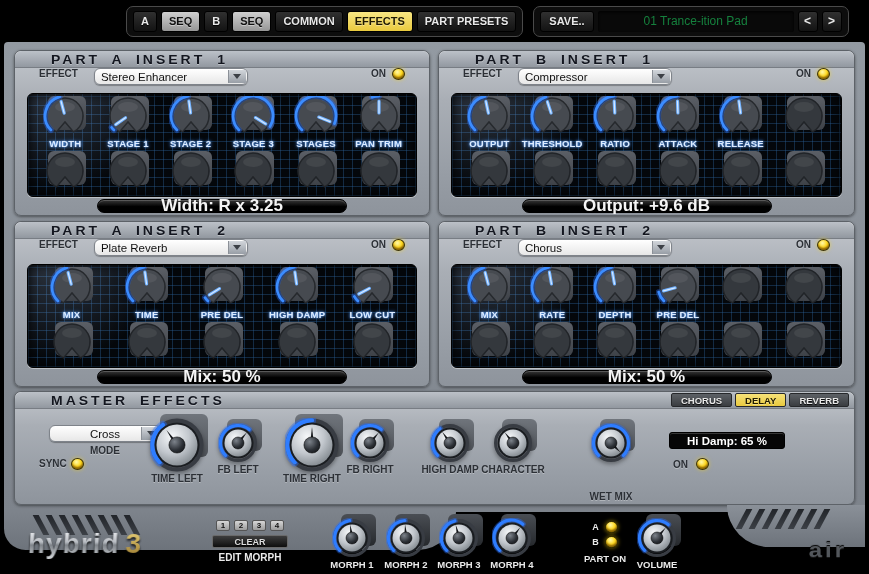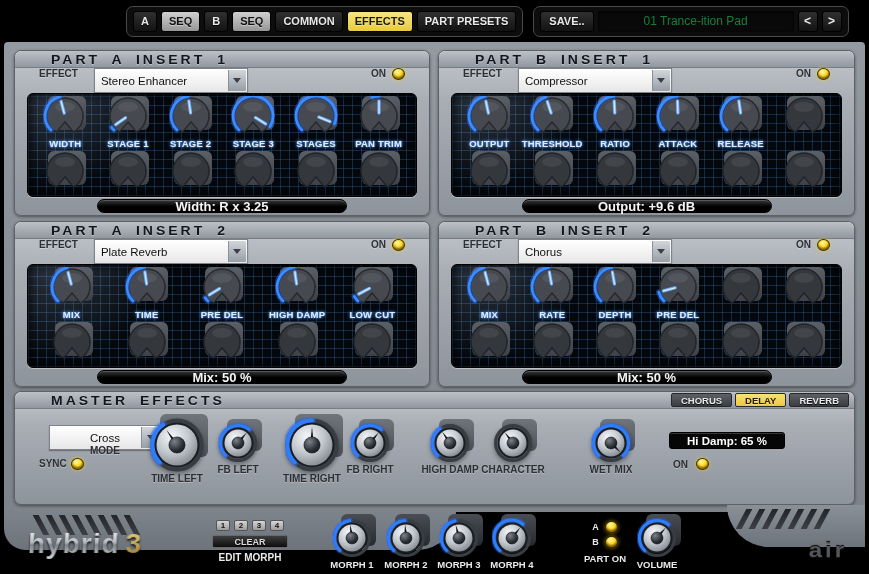--- a/index.html
+++ b/index.html
@@ -35,22 +35,22 @@
   .p0{left:10px;top:8px;width:416px;height:166px;}
   .p1{left:434px;top:8px;width:417px;height:166px;}
   .p2{left:10px;top:179px;width:416px;height:166px;}
   .p3{left:434px;top:179px;width:417px;height:166px;}
   .panel-header{height:17px;display:flex;align-items:center;padding-left:36px;
     border-radius:7px 7px 0 0;background:linear-gradient(180deg,#bcc1c8,#9298a0);border-bottom:1px solid #787d84;}
   .stencil{font-size:14px;font-weight:bold;letter-spacing:3px;word-spacing:5px;color:#13161f;
     text-shadow:0 1px 0 rgba(255,255,255,.35);transform:scaleY(.92);}
   .effect-row{height:24px;display:flex;align-items:flex-start;padding:0 24px;}
   .dark-label{font-size:10px;font-weight:bold;color:#2c3036;text-shadow:0 1px 0 rgba(255,255,255,.3);}
-  .dropdown{height:25px;width:154px;margin-left:16px;background:linear-gradient(180deg,#fff,#e7e7e7);
-    border:1px solid #7e838a;border-radius:0;display:flex;align-items:center;position:relative;
+  .dropdown{height:17px;width:154px;margin-left:16px;background:linear-gradient(180deg,#fff,#e7e7e7);
+    border:1px solid #7e838a;border-radius:6px;display:flex;align-items:center;position:relative;
     font-size:11.5px;color:#111;padding-left:6px;box-shadow:0 1px 1px rgba(0,0,0,.3);}
   .dd-arrow{position:absolute;right:1px;top:1px;bottom:1px;width:18px;
     background:linear-gradient(180deg,#d2d6db,#989ea6);border-left:1px solid #8b9097;
     display:flex;align-items:center;justify-content:center;border-radius:0 1px 1px 0;}
   .dd-arrow b{width:0;height:0;border-left:4px solid transparent;border-right:4px solid transparent;border-top:5px solid #3c4046;}
   .effect-row .spacer{flex:1;}
   .led{width:13px;height:12px;border-radius:50%;
     background:radial-gradient(circle at 40% 30%,#fff8a8,#ffd91e 48%,#a37a00 92%);
     border:1px solid #3e3400;box-shadow:0 0 4px rgba(255,215,0,.55),inset 0 -2px 2px rgba(110,70,0,.7);}
   .effect-row .led{margin-left:6px;}
@@ -65,21 +65,21 @@
   .kcol{display:flex;flex-direction:column;align-items:center;width:62px;}
   .iknob{position:relative;width:44px;height:42px;}
   .iknob .plate{position:absolute;right:1px;top:0;width:38px;height:34px;border-radius:6px;
     background:linear-gradient(180deg,#5b5f66,#3e4248);}
   .iknob svg{position:relative;z-index:1;display:block;}
   .klabel{height:12px;margin:0 0 1px 0;font-size:9.5px;font-weight:bold;color:#ddecff;
     letter-spacing:.2px;text-shadow:0 0 4px #3d8bff,0 0 2px #8ec0ff;white-space:nowrap;}
 
   .readout{margin:2px auto 0;width:250px;height:14px;border-radius:8px;border:1px solid #000;
     background:linear-gradient(180deg,#383838,#000 55%);display:flex;align-items:center;justify-content:center;
-    color:#f5f5f5;font-size:13px;font-weight:bold;box-shadow:inset 0 1px 0 rgba(255,255,255,.18);}
+    color:#f5f5f5;font-size:17px;font-weight:bold;box-shadow:inset 0 1px 0 rgba(255,255,255,.18);}
 
   
   .master{left:10px;top:349px;width:841px;height:114px;}
   .master .panel-header{position:relative;}
   .mtabs{position:absolute;right:5px;top:1px;display:flex;gap:3px;}
   .mtab{height:14px;padding:0 9px;display:flex;align-items:center;font-size:9.5px;font-weight:bold;
     border-radius:2px;background:linear-gradient(180deg,#5d6166,#3a3d41);color:#e8e8e8;border:1px solid #26282b;text-shadow:0 1px 1px #000;}
   .mtab.active{background:linear-gradient(180deg,#f6e279,#e9c93e);color:#201b00;text-shadow:0 1px 0 rgba(255,255,255,.35);}
   .mode-dd{position:absolute;left:34px;top:33px;width:112px;justify-content:center;padding-left:0;margin-left:0;}
   .mode-label{position:absolute;left:34px;top:53px;width:112px;text-align:center;}
@@ -90,21 +90,21 @@
   .mplate{position:absolute;right:-4px;top:-4px;width:88%;height:80%;border-radius:6px;
     background:linear-gradient(180deg,#70757c,#4e5258);}
   .mk svg{position:relative;z-index:1;display:block;filter:drop-shadow(0 2px 2px rgba(0,0,0,.4));}
   .mlabel{margin-top:1px;font-size:10px;font-weight:bold;color:#2c3036;text-shadow:0 1px 0 rgba(255,255,255,.3);white-space:nowrap;}
   .mk0{left:125px;top:26px;width:74px;}
   .mk1{left:191px;top:31px;width:64px;}
   .mk2{left:260px;top:26px;width:74px;}
   .mk3{left:323px;top:31px;width:64px;}
   .mk4{left:403px;top:31px;width:64px;}
   .mk5{left:466px;top:31px;width:64px;}
-  .mk6{left:564px;top:31px;width:64px;}
+  .mk6{left:564px;top:31px;width:64px;gap:27px;}
   .m-readout{position:absolute;left:654px;top:40px;width:116px;height:17px;border-radius:3px;
     background:#060606;border:1px solid #000;box-shadow:inset 0 1px 0 rgba(255,255,255,.2);
     display:flex;align-items:center;justify-content:center;color:#fff;font-size:11.5px;font-weight:bold;}
   .m-on{position:absolute;left:658px;top:66px;display:flex;align-items:center;gap:8px;}
 
   
   .bottombar{position:absolute;left:0;top:512px;width:100%;height:62px;background:#000;}
   .tongue-l{position:absolute;left:4px;top:0;width:452px;height:38px;
     background:linear-gradient(180deg,#7d838b,#6d737b);border-radius:0 0 60px 34px;}
   .tongue-r{position:absolute;right:4px;top:-7px;width:138px;height:42px;

